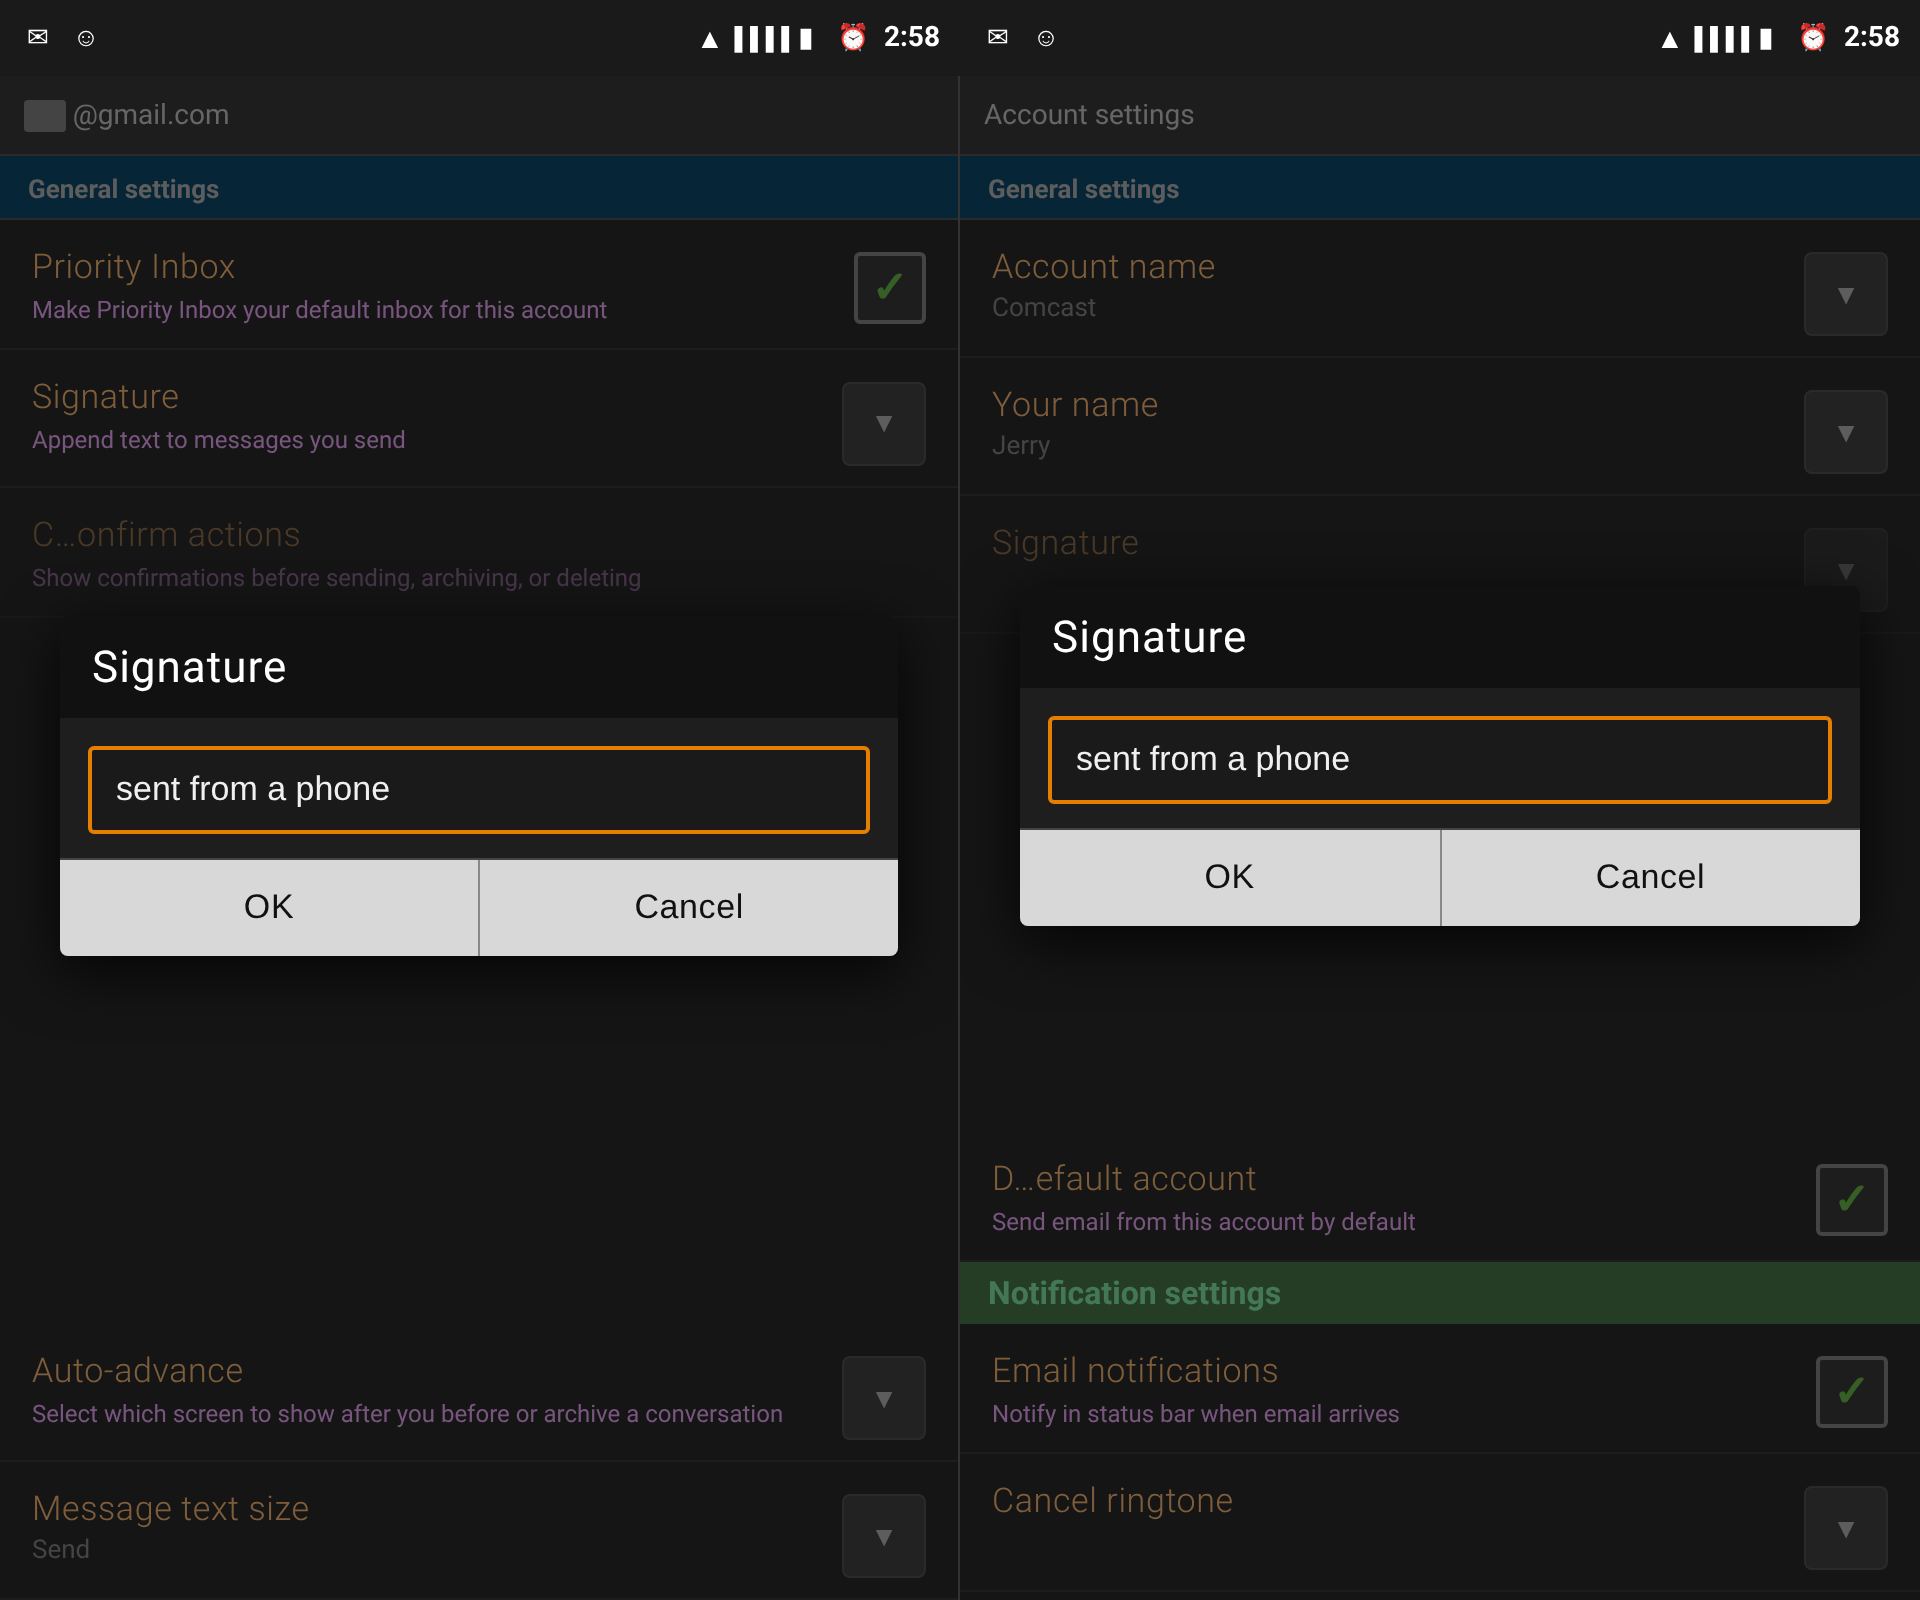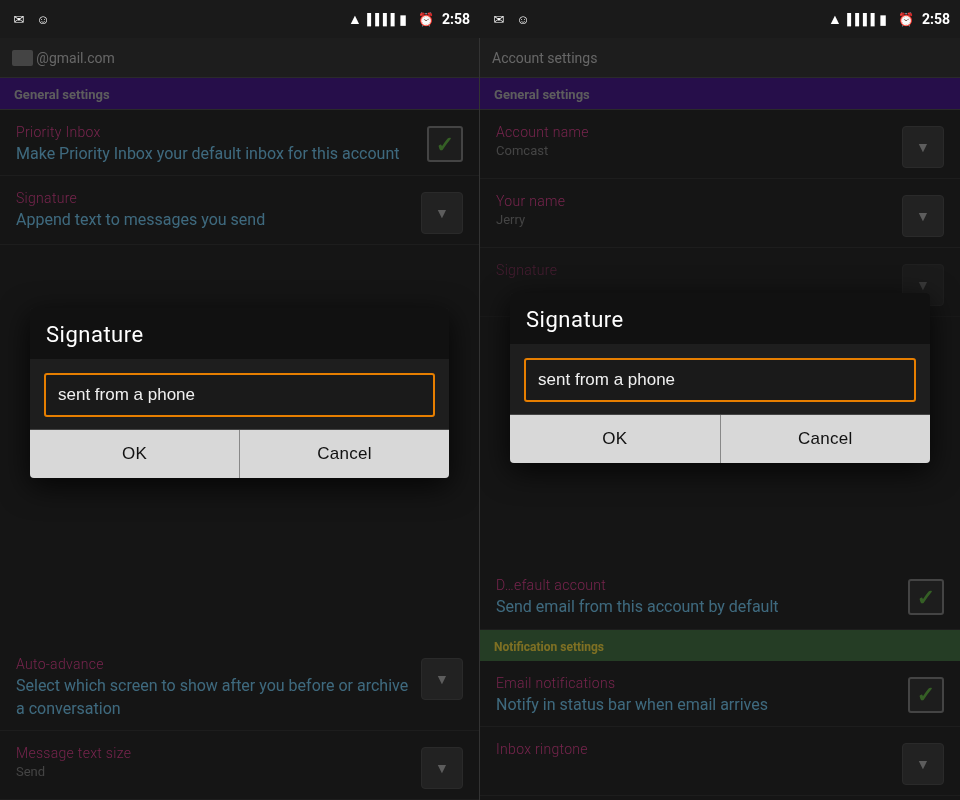--- a/index.html
+++ b/index.html
@@ -90,21 +90,21 @@
     }
     .address-bar-text .blurred {
       color: #888;
       background: #888;
       border-radius: 2px;
       user-select: none;
     }
 
     
     .section-header {
-      background: #4c1d95;
+      background: #0c4a6e;
       padding: 6px 14px;
       border-bottom: 1px solid #555;
     }
     .section-header-text {
       color: #bbb;
       font-size: 13px;
       font-weight: bold;
     }
 
     
@@ -117,28 +117,28 @@
       border-bottom: 1px solid #3a3a3a;
       display: flex;
       align-items: flex-start;
       justify-content: space-between;
       min-height: 60px;
     }
     .settings-item-text {
       flex: 1;
     }
     .settings-item-title {
-      font-size: 14px;
-      color: #ec4899;
+      font-size: 17px;
+      color: #fdba74;
       font-weight: 300;
       letter-spacing: 0.3px;
     }
     .settings-item-subtitle {
-      font-size: 16px;
-      color: #7dd3fc;
+      font-size: 12px;
+      color: #f0abfc;
       margin-top: 3px;
       line-height: 1.4;
     }
     .settings-item-value {
       font-size: 13px;
       color: #888;
       margin-top: 3px;
     }
     .settings-item-right {
       display: flex;
@@ -246,22 +246,22 @@
     .dialog-btn:last-child {
       border-right: none;
     }
 
     
     .notification-header {
       background: #4a7a4a;
       padding: 6px 14px;
     }
     .notification-header-text {
-      color: #fde047;
-      font-size: 12px;
+      color: #86efac;
+      font-size: 16px;
       font-weight: bold;
     }
     @keyframes blink {
       50% { opacity: 0; }
     }
 
     .wifi-icon { font-size: 14px; }
     .signal-bars { font-size: 11px; }
   </style>
 </head>
@@ -330,20 +330,26 @@
           <div class="settings-item-title">Signature</div>
           <div class="settings-item-subtitle">Append text to messages you send</div>
         </div>
         <div class="settings-item-right">
           <div class="dropdown-btn">
             <span class="dropdown-arrow">▼</span>
           </div>
         </div>
       </div>
 
+      <div class="settings-item" style="opacity:0.5">
+        <div class="settings-item-text">
+          <div class="settings-item-title">C…onfirm actions</div>
+          <div class="settings-item-subtitle">Show confirmations before sending, archiving, or deleting</div>
+        </div>
+      </div>
     </div>
 
     <div class="panel-dimmed"></div>
 
     <div class="dialog">
       <div class="dialog-title-bar">
         <div class="dialog-title">Signature</div>
       </div>
       <div class="dialog-body">
         <input class="dialog-input" value="sent from a phone" type="text" style="">
@@ -467,21 +473,21 @@
             <div class="settings-item-title">Email notifications</div>
             <div class="settings-item-subtitle">Notify in status bar when email arrives</div>
           </div>
           <div class="settings-item-right">
             <div class="checkbox-checked"></div>
           </div>
         </div>
 
         <div class="settings-item">
           <div class="settings-item-text">
-            <div class="settings-item-title">Inbox ringtone</div>
+            <div class="settings-item-title">Cancel ringtone</div>
           </div>
           <div class="settings-item-right">
             <div class="dropdown-btn">
               <span class="dropdown-arrow">▼</span>
             </div>
           </div>
         </div>
       </div>
     </div>
   </div>

